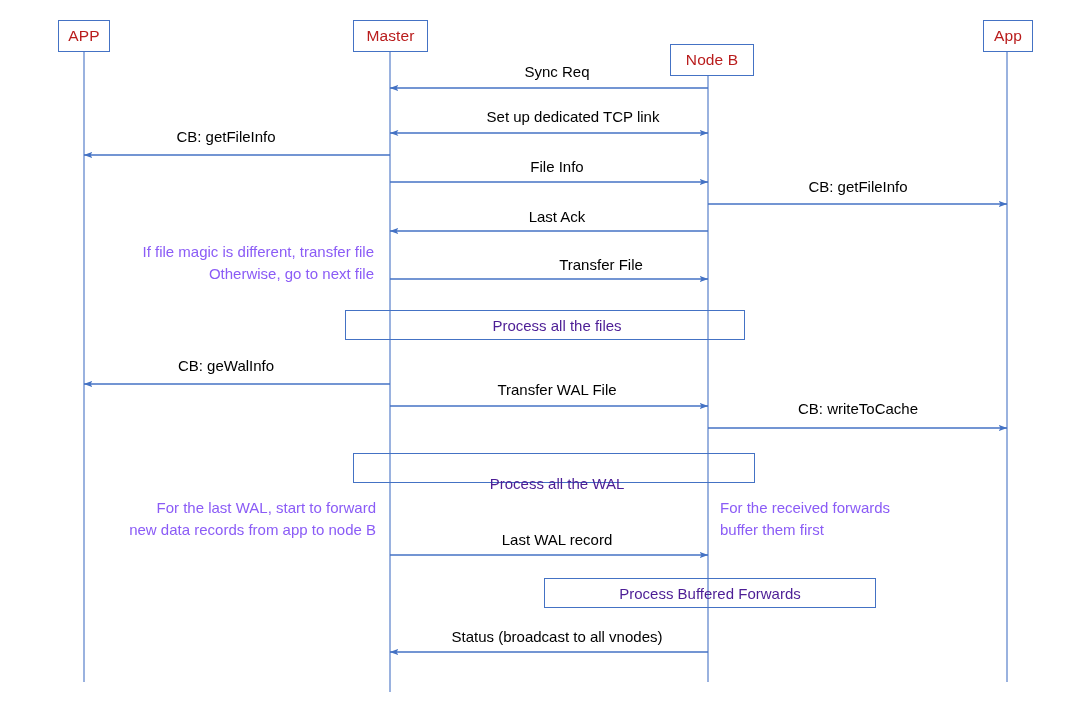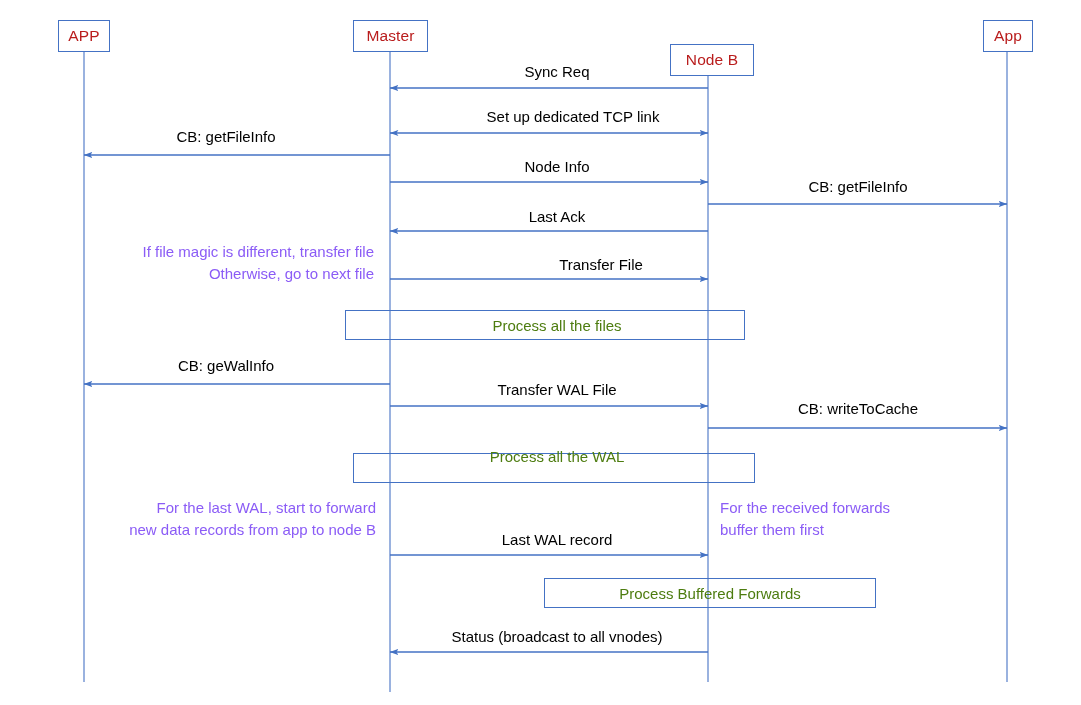--- a/index.html
+++ b/index.html
@@ -49,21 +49,21 @@
     transform: translateX(-50%);
   }
   .frame-box {
     position: absolute;
     box-sizing: border-box;
     border: 1.8px solid #4472c4;
     background: transparent;
   }
   .frame-label {
     position: absolute;
-    color: #4d7c0f;
+    color: #4c1d95;
     font-size: 15px;
     line-height: 1;
     white-space: nowrap;
     transform: translateX(-50%);
     text-align: center;
   }
   .note {
     position: absolute;
     color: #8b5cf6;
     font-size: 15px;
@@ -125,35 +125,35 @@
         <span>Node B</span>
       </div>
       <div class="lifeline-head" style="left: 983px; top: 20px; width: 50px; height: 32px; border-color: rgb(68, 114, 196);">
         <span>App</span>
       </div>
     </div>
   <div id="labels-layer">
       <div class="msg-label" style="left: 557px; top: 63px; text-align: center;">Sync Req</div>
       <div class="msg-label" style="left: 557px; top: 108px; margin-left: 16px;">Set up dedicated TCP link</div>
       <div class="msg-label" style="left: 226px; top: 128px;">CB: getFileInfo</div>
-      <div class="msg-label" style="left: 557px; top: 158px;">Node Info</div>
+      <div class="msg-label" style="left: 557px; top: 158px;">File Info</div>
       <div class="msg-label" style="left: 858px; top: 178px;">CB: getFileInfo</div>
       <div class="msg-label" style="left: 557px; top: 208px;">Last Ack</div>
       <div class="msg-label" style="left: 557px; top: 256px; margin-left: 44px;">Transfer File</div>
       <div class="msg-label" style="left: 226px; top: 357px;">CB: geWalInfo</div>
       <div class="msg-label" style="left: 557px; top: 381px;">Transfer WAL File</div>
       <div class="msg-label" style="left: 858px; top: 400px;">CB: writeToCache</div>
       <div class="msg-label" style="left: 557px; top: 531px;">Last WAL record</div>
       <div class="msg-label" style="left: 557px; top: 628px;">Status (broadcast to all vnodes)</div>
     </div>
   <div id="frames-layer">
       <div class="frame-box" style="left: 345px; top: 310px; width: 400px; height: 30px; border-color: rgb(68, 114, 196);"></div>
       <div class="frame-label" style="left: 557px; top: 318px;">Process all the files</div>
       <div class="frame-box" style="left: 353px; top: 453px; width: 402px; height: 30px; border-color: rgb(68, 114, 196);"></div>
-      <div class="frame-label" style="left: 557px; top: 449px;">Process all the WAL</div>
+      <div class="frame-label" style="left: 557px; top: 476px;">Process all the WAL</div>
       <div class="frame-box" style="left: 544px; top: 578px; width: 332px; height: 30px; border-color: rgb(68, 114, 196);"></div>
       <div class="frame-label" style="left: 710px; top: 586px;">Process Buffered Forwards</div>
     </div>
   <div id="notes-layer">
       <div class="note align-right" style="left: 374px; top: 241px;">If file magic is different, transfer file
 Otherwise, go to next file</div>
       <div class="note align-right" style="left: 376px; top: 497px;">For the last WAL, start to forward
 new data records from app to node B</div>
       <div class="note align-left" style="left: 720px; top: 497px;">For the received forwards
 buffer them first</div>

